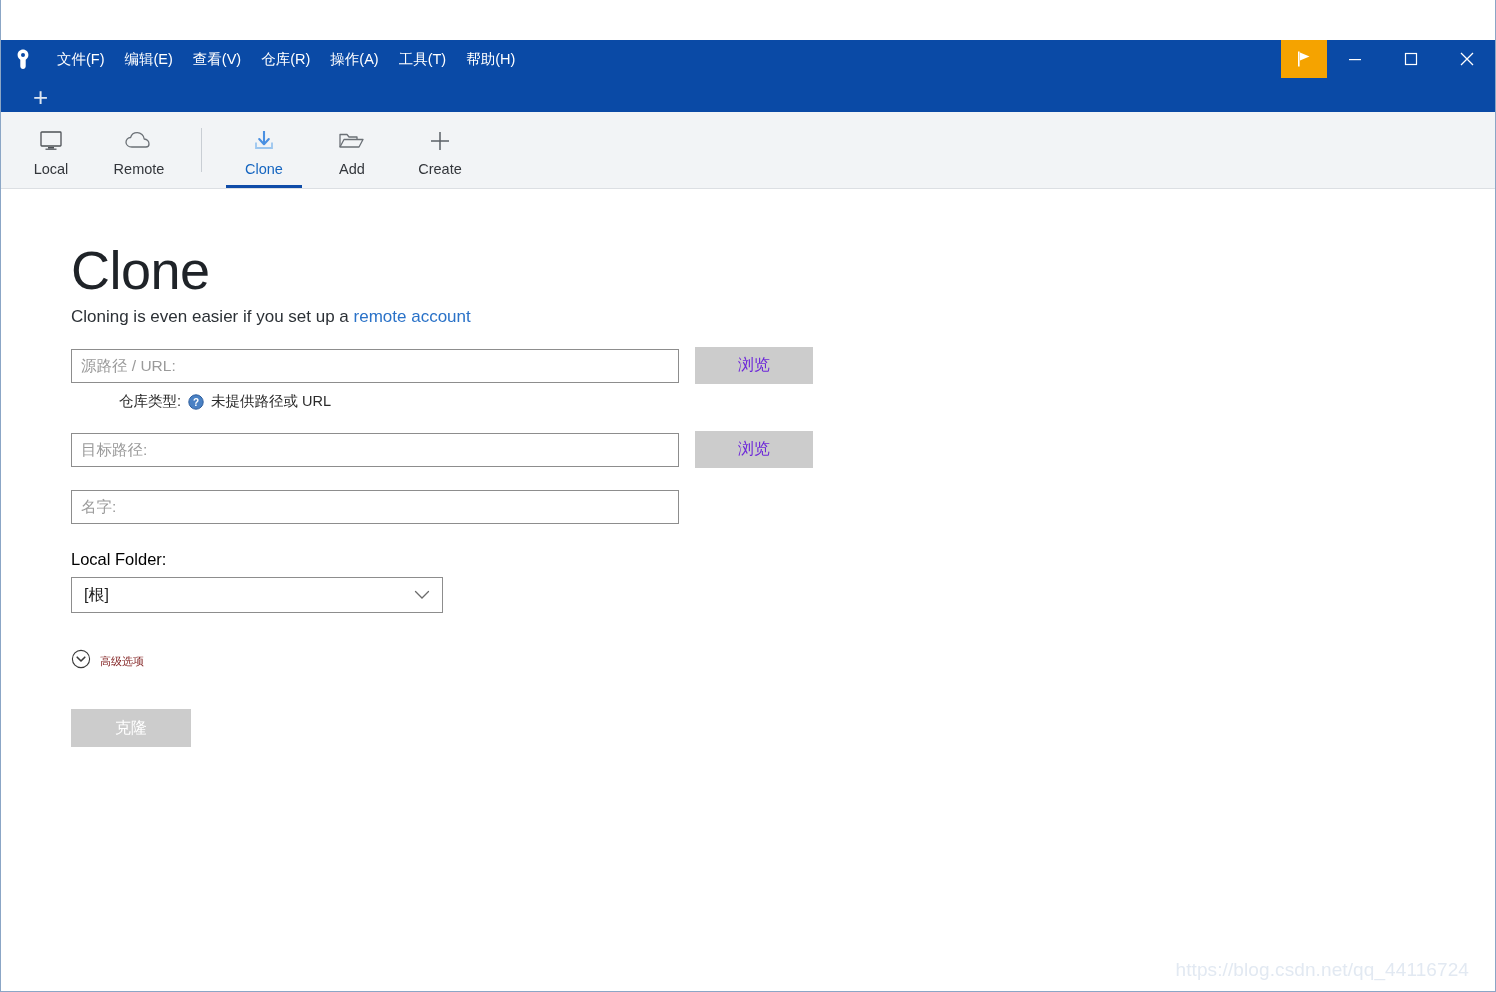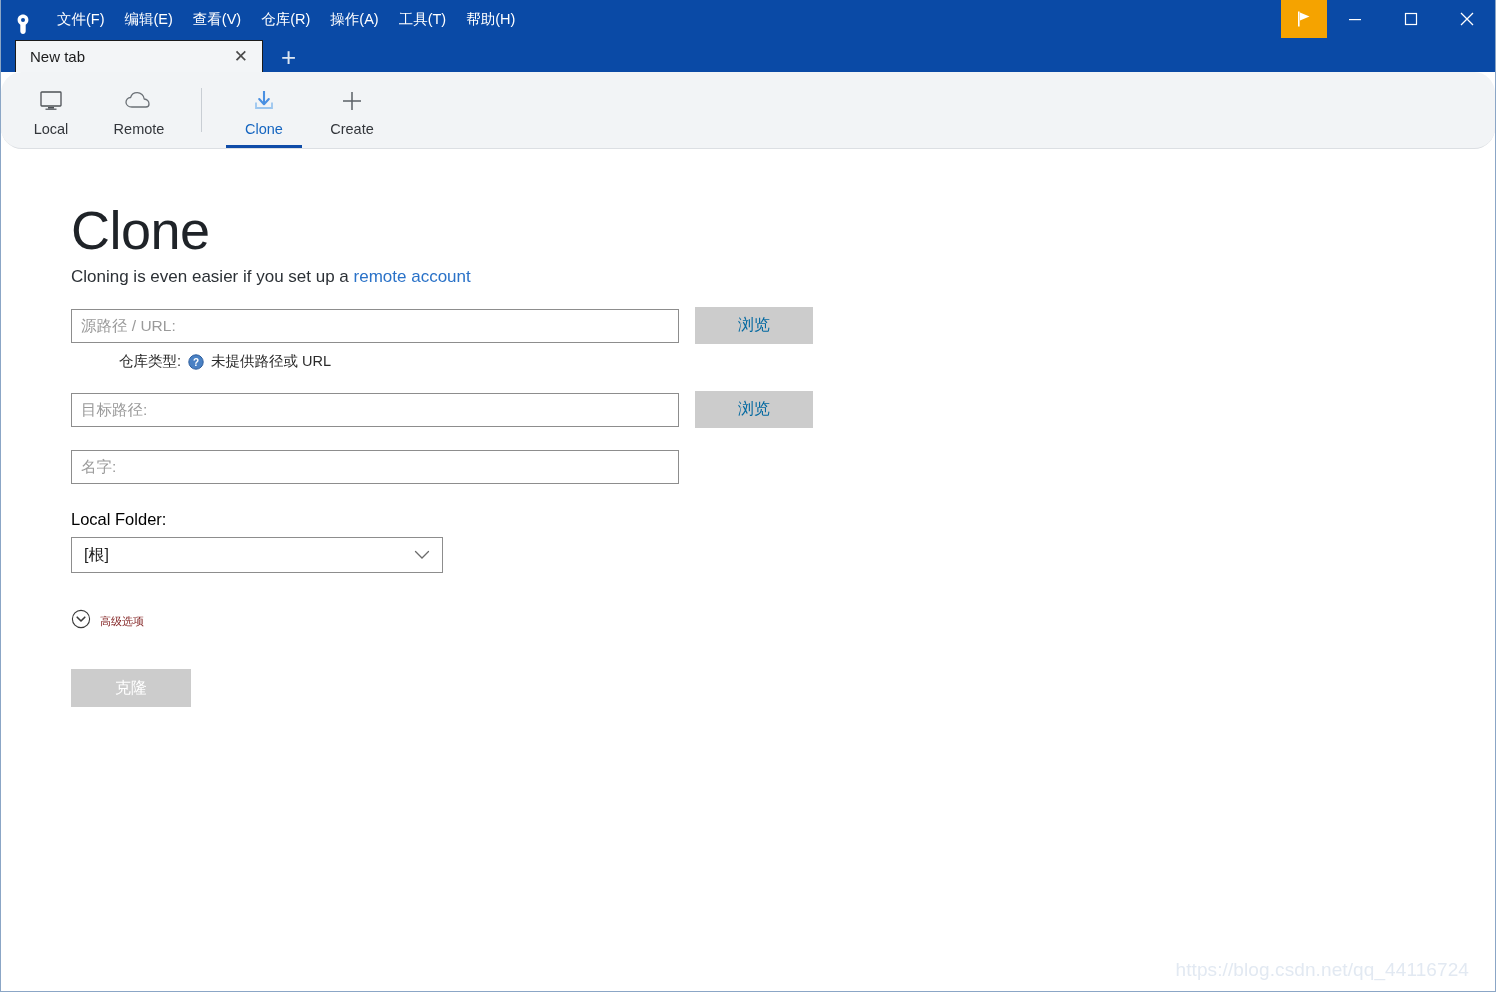--- a/index.html
+++ b/index.html
@@ -18,23 +18,24 @@
     border-top: none;
     overflow: hidden;
   }
 
   
   .titlebar {
     position: relative;
     height: 38px;
     background: #0a4aa6;
     display: flex;
-    align-items: flex-end;
+    align-items: center;
     padding-left: 8px;
     user-select: none;
+    margin-top: 40px;
   }
   .app-logo {
     width: 28px; height: 28px;
     display: flex; align-items: center; justify-content: center;
     margin-right: 10px;
   }
   .menu-bar {
     display: flex;
     align-items: center;
     gap: 0px;
@@ -109,21 +110,20 @@
   }
 
   
   .toolbar {
     height: 77px;
     background: #f2f4f6;
     border-bottom: 1px solid #dcdfe3;
     display: flex;
     align-items: stretch;
     padding-left: 6px;
-    border-radius: 21px;
   }
   .tool-btn {
     width: 88px;
     display: flex;
     flex-direction: column;
     align-items: center;
     justify-content: center;
     gap: 7px;
     cursor: pointer;
     position: relative;
@@ -192,21 +192,21 @@
   .text-input::placeholder { color: #9a9a9a; }
   .browse-btn {
     width: 118px;
     height: 37px;
     margin-left: 16px;
     margin-top: -2px;
     background: #cccccc;
     border: none;
     font-family: "Liberation Sans", "DejaVu Sans", sans-serif;
     font-size: 16px;
-    color: #0369a1;
+    color: #6d28d9;
     cursor: pointer;
   }
 
   .hint-row {
     display: flex;
     align-items: center;
     gap: 7px;
     margin-top: 8px;
     font-size: 14.5px;
     color: #2b2b2b;
@@ -319,24 +319,20 @@
       </div>
       <div class="win-btn close">
         <svg width="16" height="16" viewBox="0 0 16 16">
           <path d="M2 2 L14 14 M14 2 L2 14" stroke="#ffffff" stroke-width="1.3" fill="none"></path>
         </svg>
       </div>
     </div>
   </div>
 
   <div class="tabstrip">
-    <div class="tab">
-      <span>New tab</span>
-      <span class="tab-close">✕</span>
-    </div>
     <div class="new-tab">+</div>
   </div>
 
   <div class="toolbar">
 
     <div class="tool-btn">
       <span class="icon-wrap">
         <svg width="26" height="22" viewBox="0 0 26 22">
           <rect x="3" y="2" width="20" height="14" rx="0.8" fill="none" stroke="#4d5156" stroke-width="1.3"></rect>
           <rect x="10" y="17" width="6" height="1.6" fill="#4d5156"></rect>
@@ -361,20 +357,29 @@
       <span class="icon-wrap">
         <svg width="26" height="24" viewBox="0 0 26 24">
           <path d="M13 2 L13 14" stroke="#4a90e2" stroke-width="2.1" fill="none"></path>
           <path d="M8.2 10 L13 15.2 L17.8 10" stroke="#4a90e2" stroke-width="2.1" fill="none" stroke-linecap="round" stroke-linejoin="round"></path>
           <path d="M5 13.5 L5 19 L21 19 L21 13.5" stroke="#9cc6ef" stroke-width="1.8" fill="none"></path>
         </svg>
       </span>
       <span class="tool-label">Clone</span>
     </div>
 
+    <div class="tool-btn">
+      <span class="icon-wrap">
+        <svg width="30" height="22" viewBox="0 0 30 22">
+          <path d="M3 17 L3 4.5 L10 4.5 L12 7 L20 7 L20 9.5" fill="none" stroke="#6b7076" stroke-width="1.3" stroke-linejoin="round"></path>
+          <path d="M3 17 L7 9.5 L26 9.5 L22 17 Z" fill="none" stroke="#6b7076" stroke-width="1.3" stroke-linejoin="round"></path>
+        </svg>
+      </span>
+      <span class="tool-label">Add</span>
+    </div>
 
     <div class="tool-btn">
       <span class="icon-wrap">
         <svg width="26" height="24" viewBox="0 0 26 24">
           <path d="M13 3 L13 21 M4 12 L22 12" stroke="#5b6067" stroke-width="1.5" fill="none"></path>
         </svg>
       </span>
       <span class="tool-label">Create</span>
     </div>
   </div>

